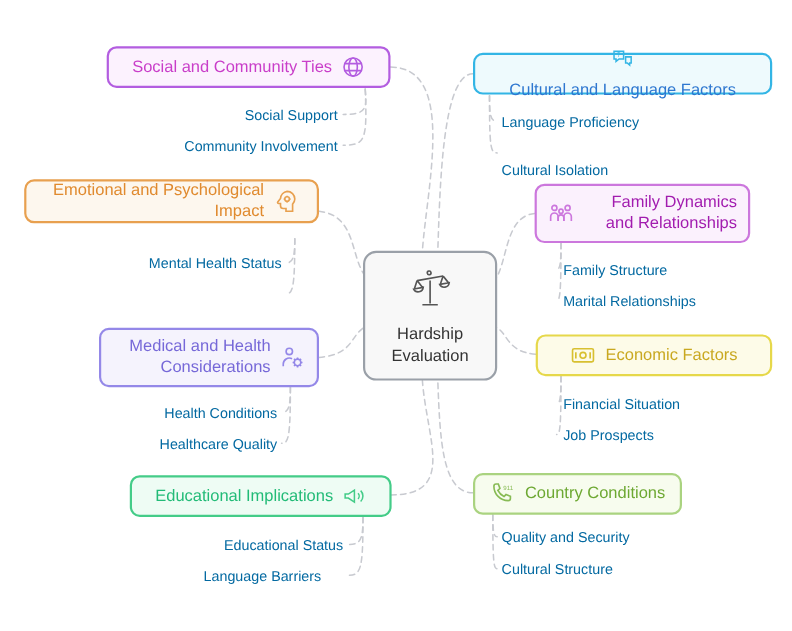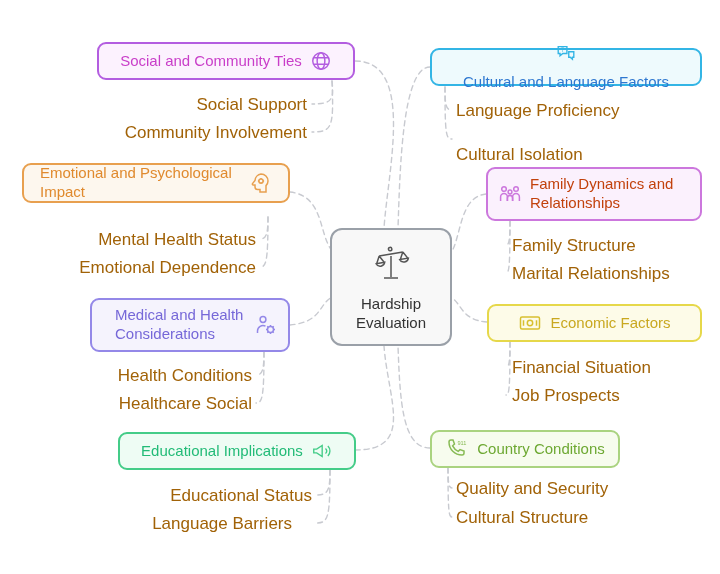--- a/index.html
+++ b/index.html
@@ -4,41 +4,41 @@
 <style>
   html,body{margin:0;padding:0;background:#ffffff;}
   #canvas{
     position:relative;width:720px;height:574px;background:#ffffff;
     font-family:"Liberation Sans",sans-serif;overflow:hidden;
   }
   svg.connectors{position:absolute;left:0;top:0;pointer-events:none;}
   .node{
     position:absolute;display:flex;align-items:center;justify-content:center;
     gap:8px;border:2px solid;border-radius:9px;box-sizing:border-box;
-    font-size:15px;font-weight:500;line-height:1.25;text-align:left;
+    font-size:15px;font-weight:500;line-height:1.25;text-align:right;
     padding:2px 10px;
   }
   .node .icon{display:flex;align-items:center;flex:0 0 auto;}
   .n-social{left:97px;top:42px;width:258px;height:38px;border-color:#b35de0;background:#fcf2fe;color:#c93ec9;}
   .n-cultural{left:430px;top:48px;width:272px;height:38px;border-color:#33b5e5;background:#eefafd;color:#2e77d0;flex-direction:column;}
   .n-emotional{left:22px;top:163px;width:268px;height:40px;border-color:#e8a04f;background:#fdf7ee;color:#e08a2e;}
-  .n-family{left:486px;top:167px;width:216px;height:54px;border-color:#cc77dd;background:#fbf1fd;color:#c2410c;}
+  .n-family{left:486px;top:167px;width:196px;height:54px;border-color:#cc77dd;background:#fbf1fd;color:#a21caf;}
   .n-medical{left:90px;top:298px;width:200px;height:54px;border-color:#9488e8;background:#f5f3fd;color:#7668d8;padding-left:23px;}
   .n-economic{left:487px;top:304px;width:215px;height:38px;border-color:#e6d84a;background:#fdfbe8;color:#c9a820;}
   .n-educational{left:118px;top:432px;width:238px;height:38px;border-color:#44cc88;background:#eefcf4;color:#22bb77;}
   .n-country{left:430px;top:430px;width:190px;height:38px;border-color:#aad380;background:#f7fcee;color:#6da832;}
   .center-node{
     position:absolute;left:330px;top:228px;width:122px;height:118px;
     border:2px solid #9aa0a8;border-radius:12px;background:#f8f8f8;
     display:flex;flex-direction:column;align-items:center;justify-content:center;
     gap:6px;box-sizing:border-box;
   }
   .center-label{font-size:15px;color:#333;text-align:center;width:92px;line-height:1.3;font-weight:500;}
   .child{
-    position:absolute;font-size:17px;color:#a16207;white-space:nowrap;line-height:17px;
+    position:absolute;font-size:13px;color:#0369a1;white-space:nowrap;line-height:17px;
   }
   .child.r{text-align:right;}
 </style>
 </head>
 <body>
 
 <div id="canvas">
 
   <svg class="connectors" width="720" height="574" viewBox="0 0 720 574">
     <g fill="none" stroke="#c8cad0" stroke-width="1.4" stroke-dasharray="5 4" stroke-linecap="round">
@@ -116,21 +116,20 @@
     <span style="max-width:200px;">Emotional and Psychological Impact</span>
     <span class="icon">
       <svg width="24" height="24" viewBox="0 0 24 24" fill="none" stroke="#e8a04f" stroke-width="1.5">
         <path d="M13 3a7 7 0 0 1 7 7c0 1.9-.8 3.4-2 4.6V21h-6v-2.5H9.5A2.5 2.5 0 0 1 7 16v-2H5.2c-.7 0-1.1-.8-.7-1.4L7 9.5A7 7 0 0 1 13 3z"></path>
         <circle cx="13" cy="10" r="2.1"></circle>
         <path d="M13 6.9v1.1M13 12v1.1M16.1 10H15M11 10H9.9"></path>
       </svg>
     </span>
   </div>
   <div class="child r" style="right:464px;top:231px;">Mental Health Status</div>
-  <div class="child r" style="right:464px;top:259px;">Emotional Dependence</div>
 
   <div class="node n-family">
     <span class="icon">
       <svg width="24" height="24" viewBox="0 0 24 24" fill="none" stroke="#cc77dd" stroke-width="1.5">
         <circle cx="6" cy="7" r="2.3"></circle>
           <path d="M2.6 19v-4a3.4 3.4 0 0 1 6.8 0v4"></path>
         <circle cx="18" cy="7" r="2.3"></circle>
           <path d="M14.6 19v-4a3.4 3.4 0 0 1 6.8 0v4"></path>
         <circle cx="12" cy="10" r="1.9"></circle>
           <path d="M9.4 19v-3a2.6 2.6 0 0 1 5.2 0v3"></path>
@@ -146,21 +145,21 @@
     <span class="icon">
       <svg width="24" height="24" viewBox="0 0 24 24" fill="none" stroke="#9488e8" stroke-width="1.5">
         <circle cx="9" cy="6.5" r="2.9"></circle>
         <path d="M3.5 20v-2a5.5 5.5 0 0 1 8-4.9"></path>
         <circle cx="16.5" cy="16.5" r="3"></circle>
         <path d="M16.5 12v1.4M16.5 19.6V21M21 16.5h-1.4M13.4 16.5H12M19.7 13.3l-1 1M14.3 18.7l-1 1M19.7 19.7l-1-1M14.3 14.3l-1-1"></path>
       </svg>
     </span>
   </div>
   <div class="child r" style="right:468px;top:367px;">Health Conditions</div>
-  <div class="child r" style="right:468px;top:395px;">Healthcare Social</div>
+  <div class="child r" style="right:468px;top:395px;">Healthcare Quality</div>
 
   <div class="node n-economic">
     <span class="icon">
       <svg width="24" height="24" viewBox="0 0 24 24" fill="none" stroke="#d8c030" stroke-width="1.5">
         <rect x="2.5" y="6" width="19" height="12" rx="1.5"></rect>
         <circle cx="12" cy="12" r="2.7"></circle>
         <path d="M5.5 9.2v5.6M18.5 9.2v5.6"></path>
       </svg>
     </span>
     <span>Economic Factors</span>

